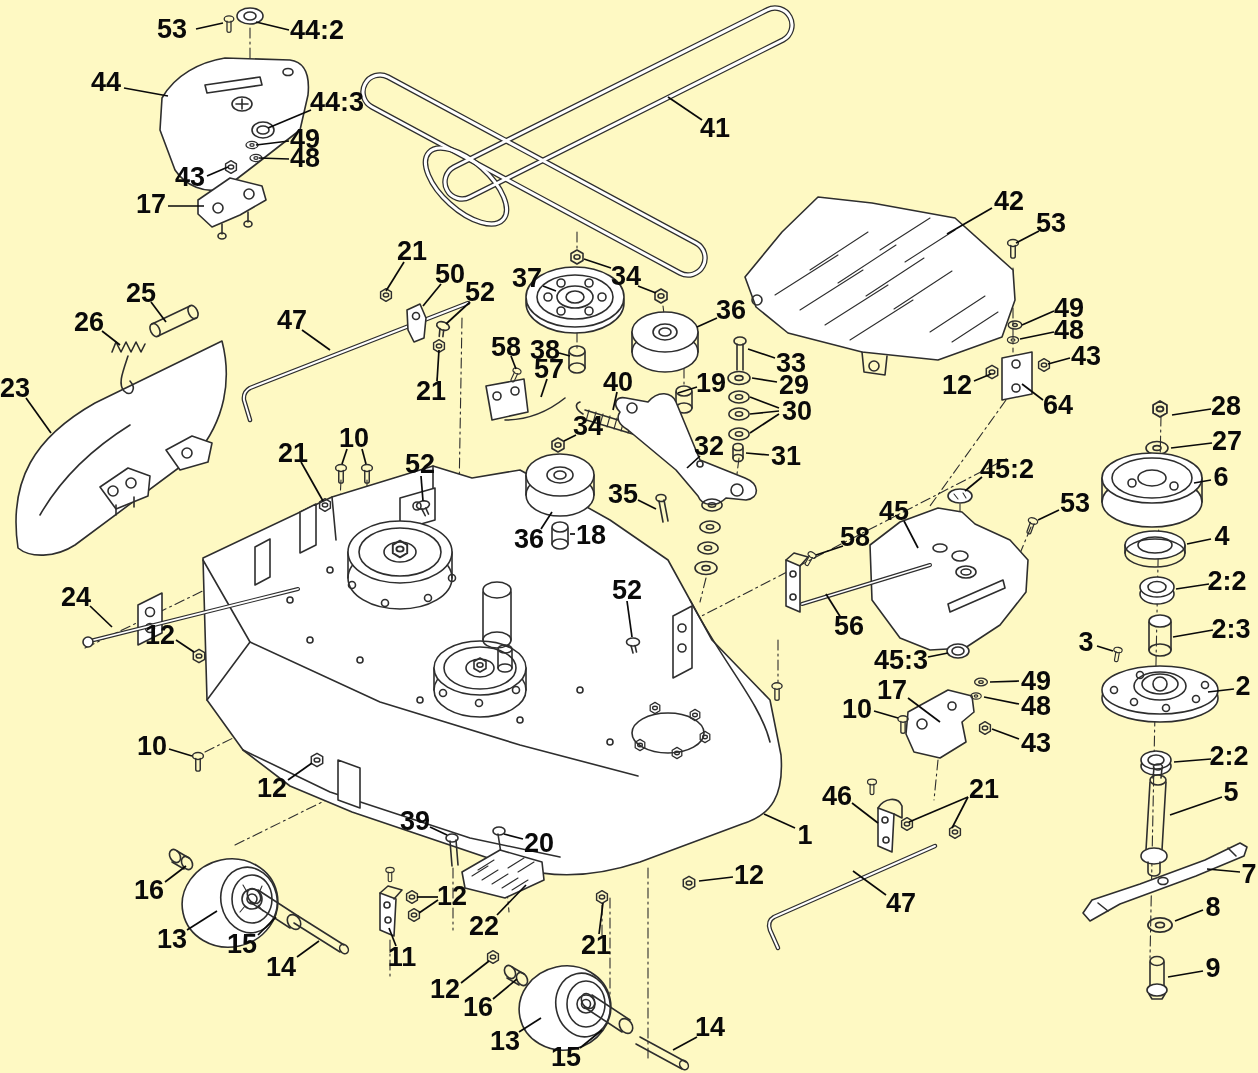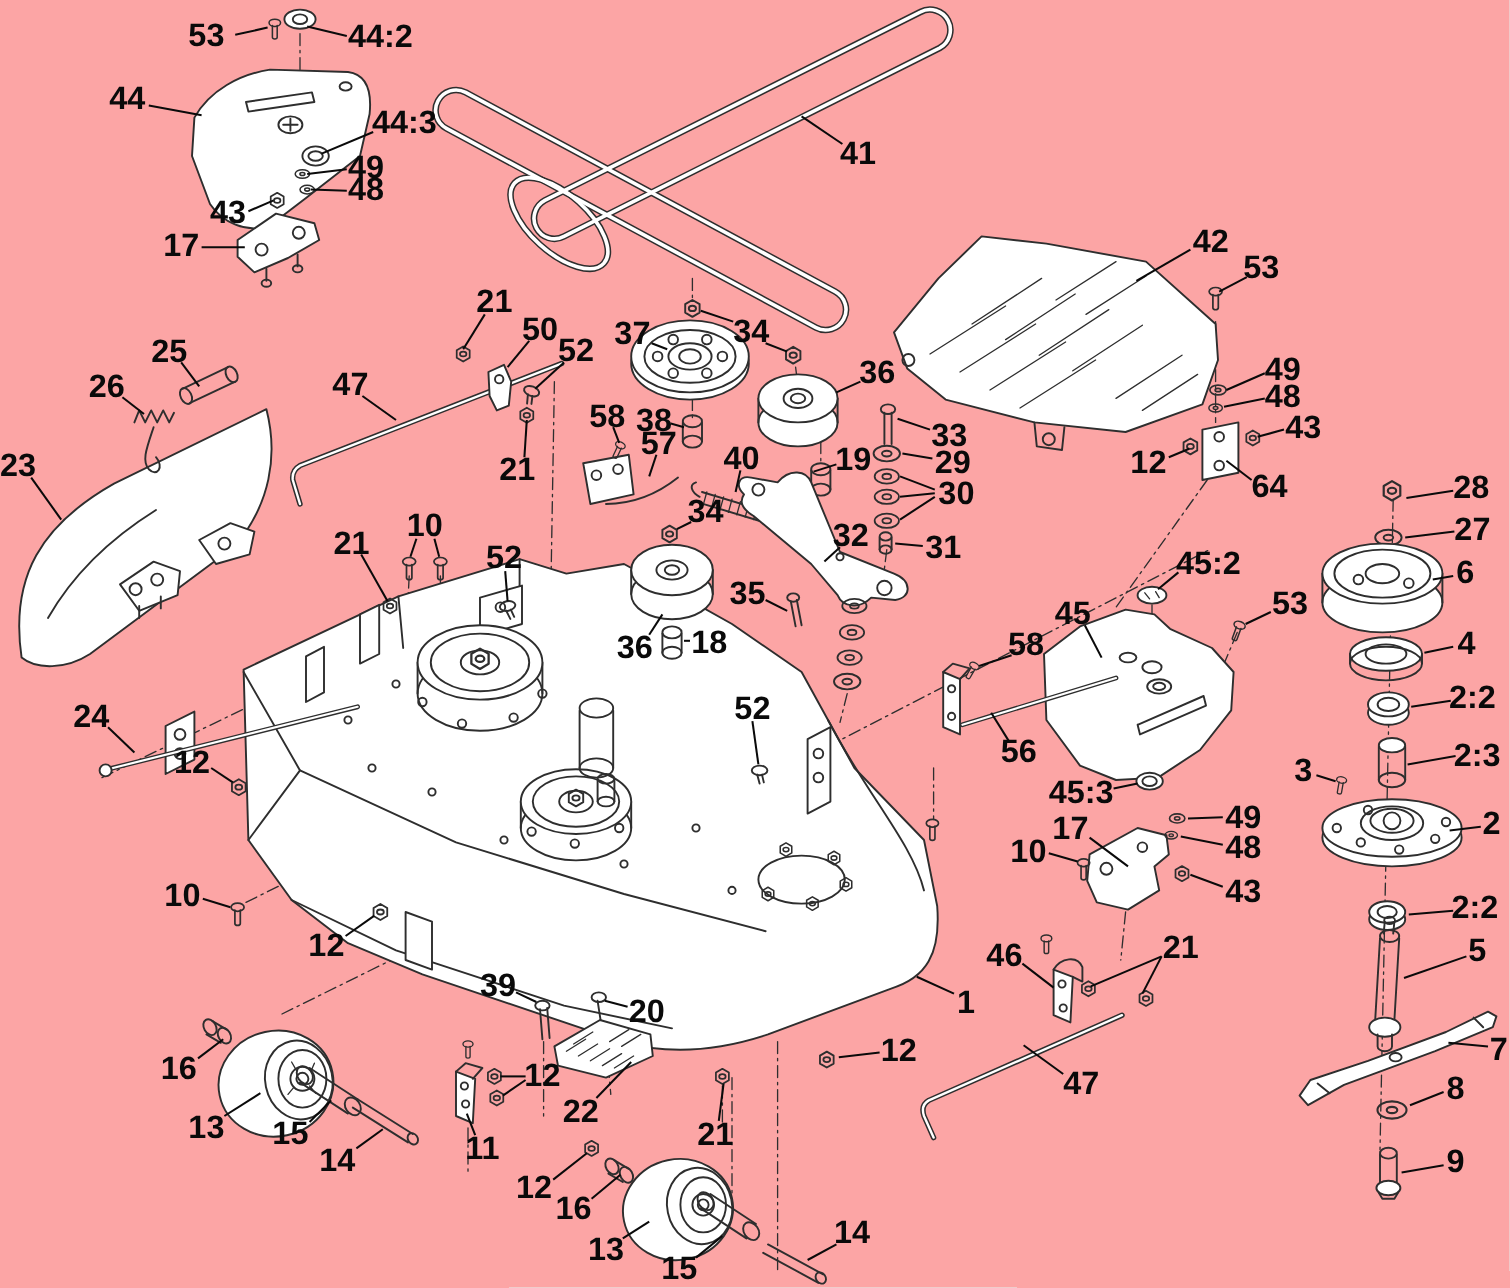--- a/index.html
+++ b/index.html
@@ -1,16 +1,16 @@
 <!DOCTYPE html>
 <html><head>
 <meta charset="utf-8">
 <style>
   html,body{margin:0;padding:0;background:#e8e8e8;}
-  #stage{position:relative;width:1258px;height:1073px;background:#fca5a5;overflow:hidden;
+  #stage{position:relative;width:1258px;height:1073px;background:#fef9c3;overflow:hidden;
          font-family:"Liberation Sans", sans-serif;}
   svg{display:block}
   .art{stroke:#2e2e2e;fill:none;stroke-width:1.6;stroke-linejoin:round;stroke-linecap:round;}
   .fillw{fill:#ffffff;}
   .thin{stroke-width:1.1;}
   .dash{stroke-dasharray:10 4 2 4;stroke-width:1.1;}
   .beltK{stroke:#2e2e2e;stroke-width:5.5;fill:none;}
   .beltW{stroke:#ffffff;stroke-width:3;fill:none;}
   .callout-text{font-family:"Liberation Sans", sans-serif;font-size:27px;font-weight:600;
                 fill:#0a0a0a;}

